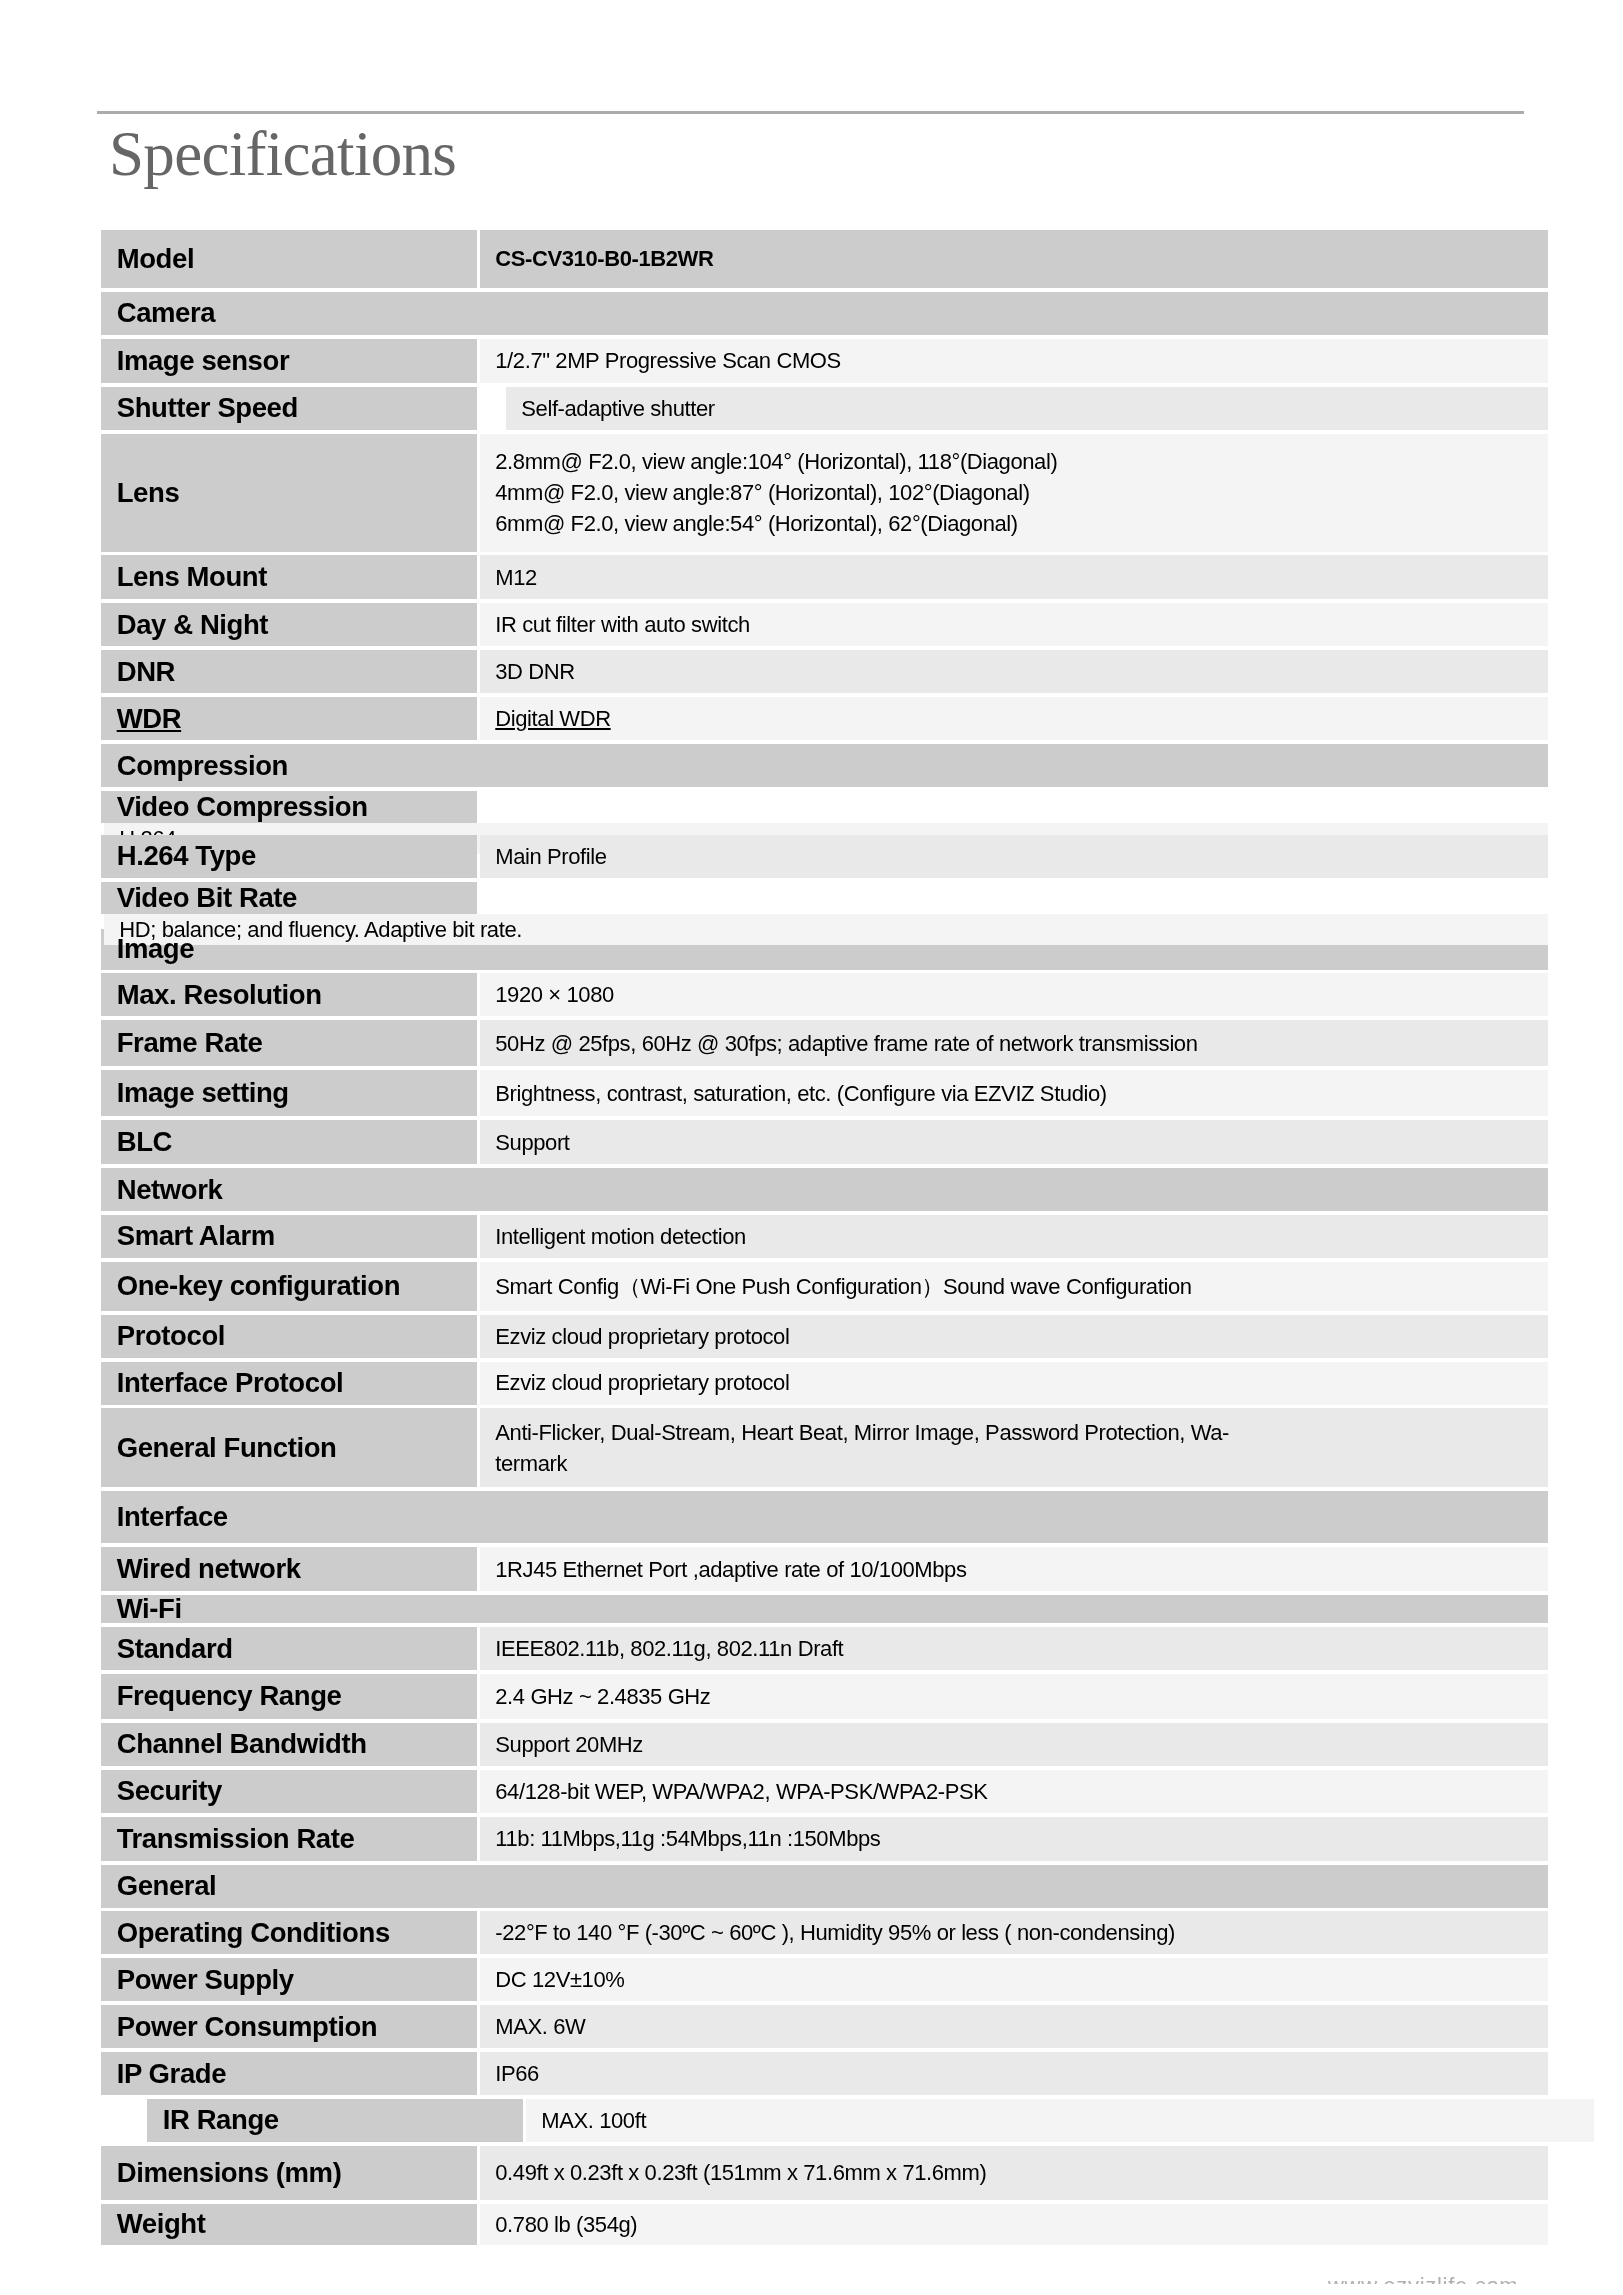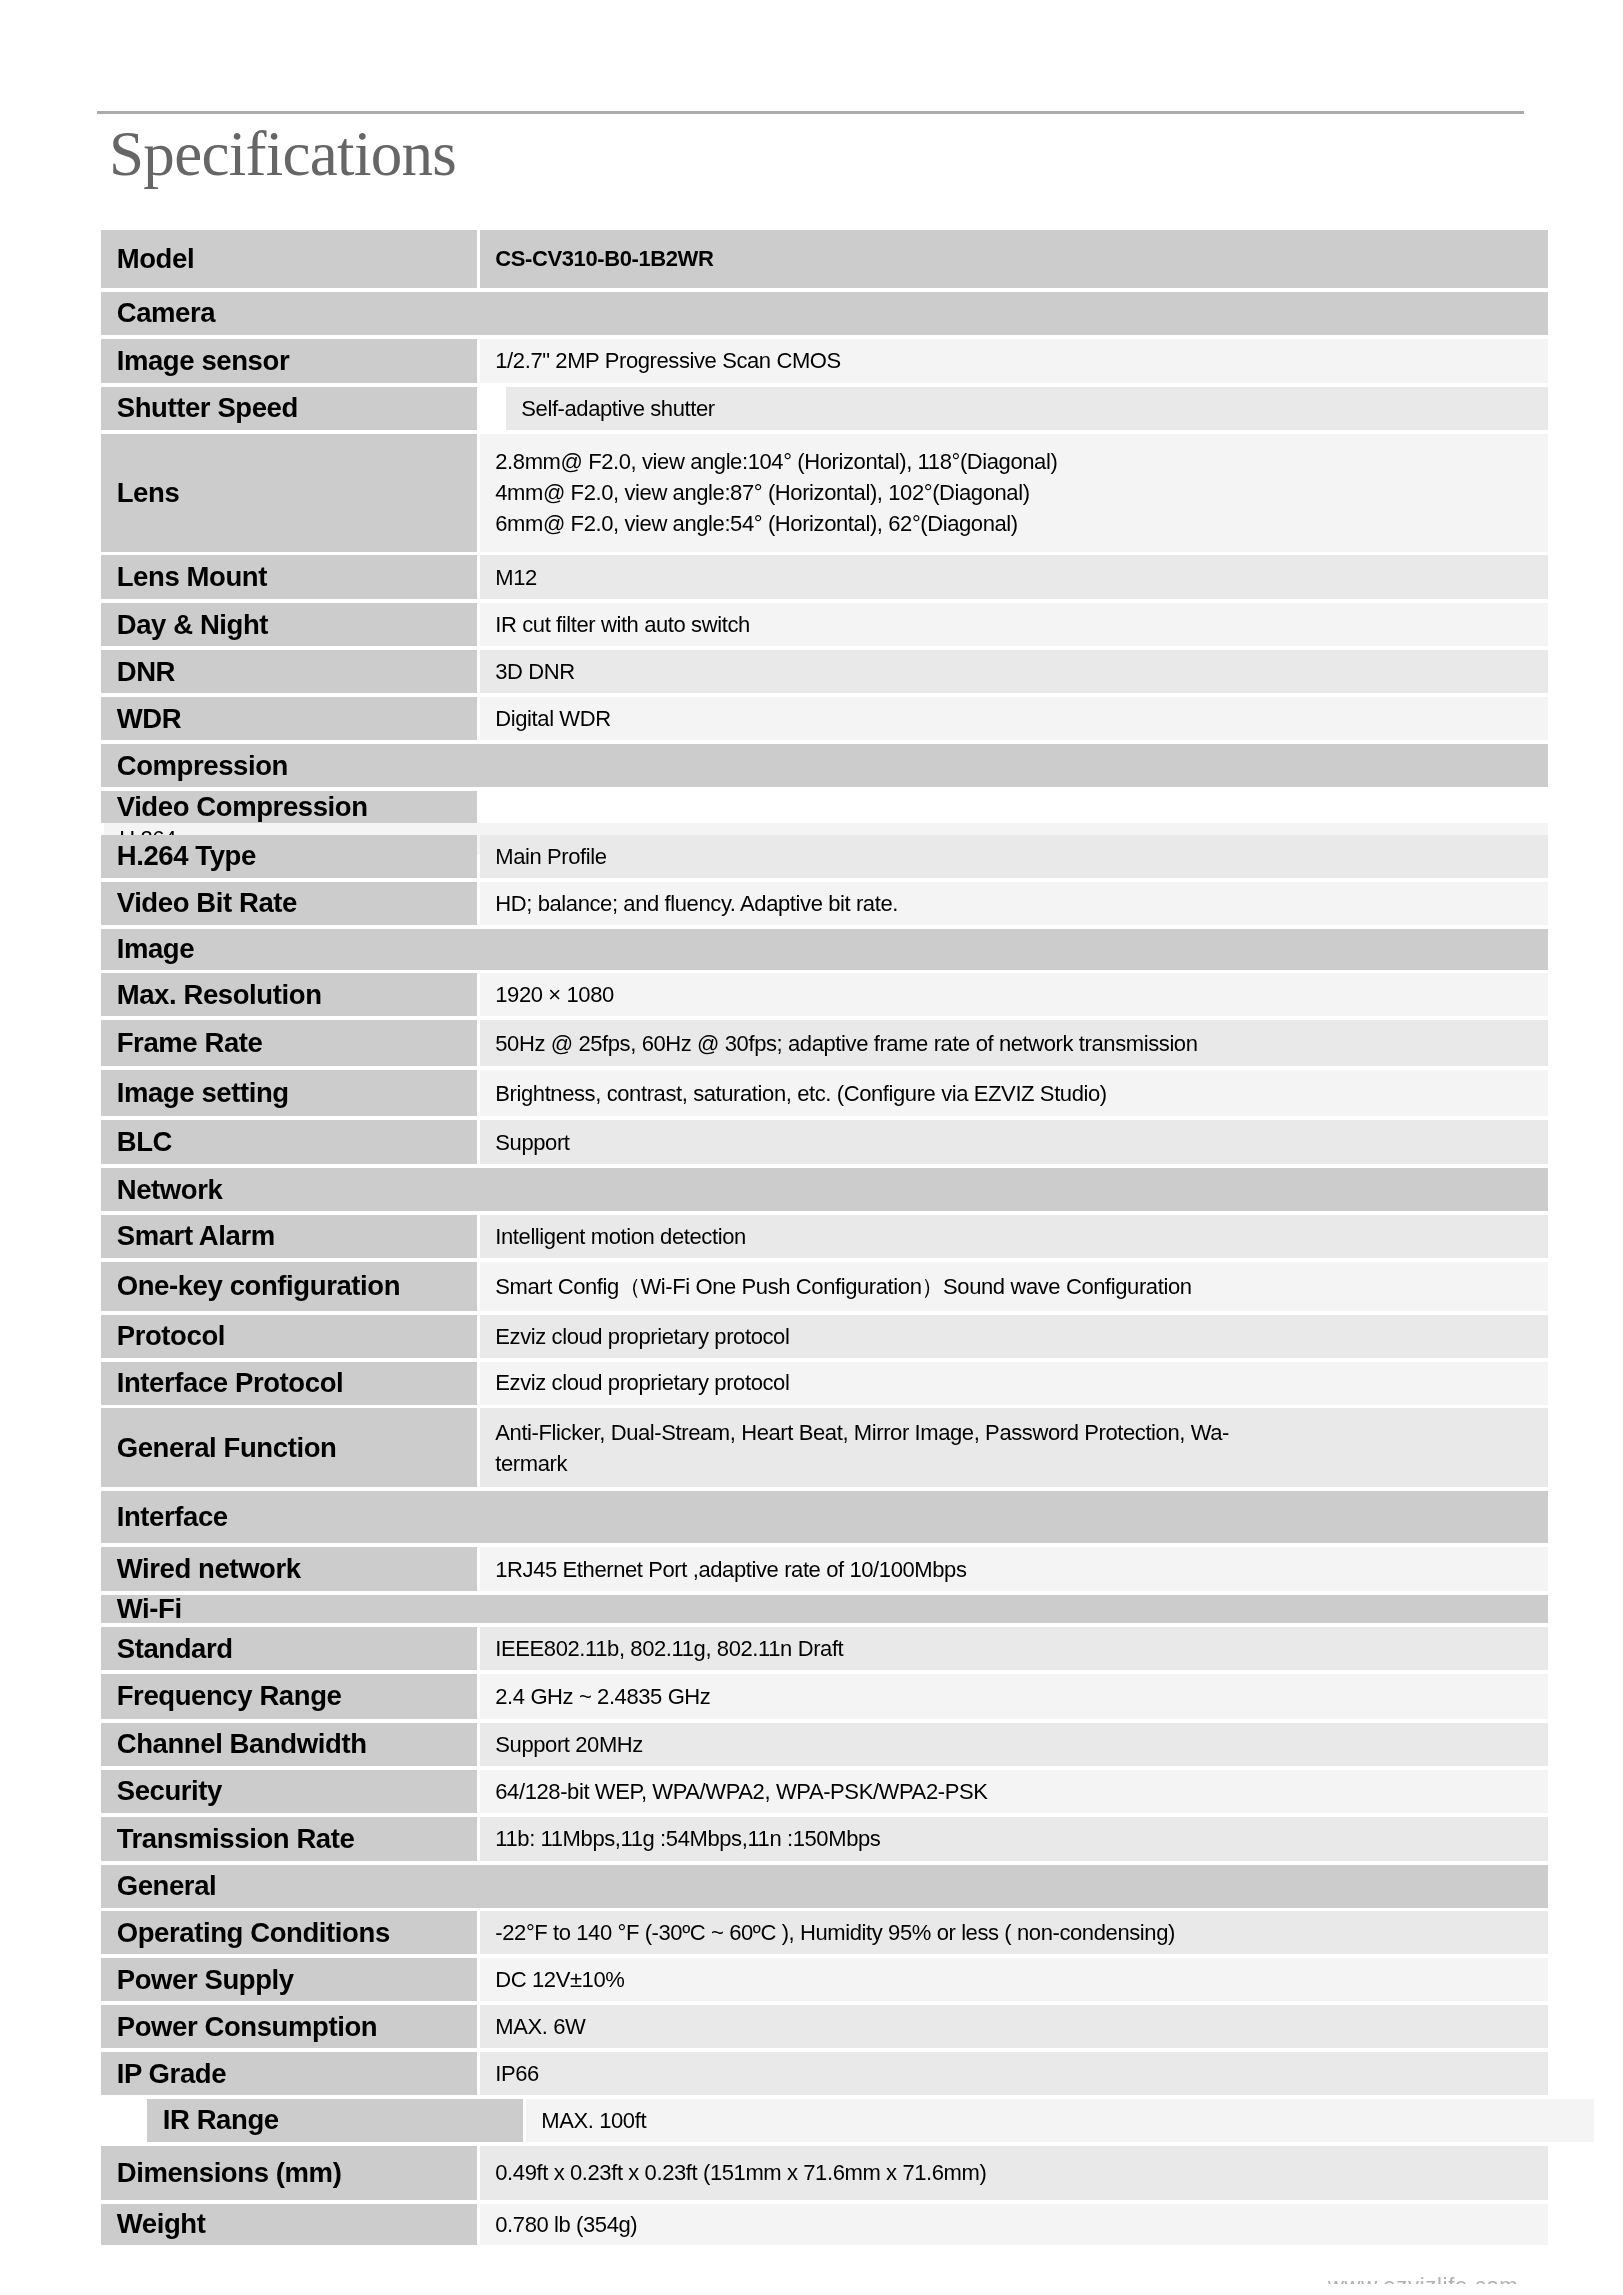--- a/index.html
+++ b/index.html
@@ -147,42 +147,42 @@
       <div class="cell-value v-light">
         <span>IR cut filter with auto switch</span>
       </div>
     </div>
     <div class="row" style="height: 43px;">
       <div class="cell-label">DNR</div>
       <div class="cell-value v-mid">
         <span>3D DNR</span>
       </div>
     </div>
-    <div class="row" style="height: 43px;">
+    <div class="row" style="height: 43px; text-decoration: underline;">
       <div class="cell-label">WDR</div>
       <div class="cell-value v-light">
         <span>Digital WDR</span>
       </div>
     </div>
     <div class="row section" style="height: 43px;">
       <div class="section-label">Compression</div>
     </div>
     <div class="row" style="height: 40px; flex-direction: column;">
       <div class="cell-label">Video Compression</div>
       <div class="cell-value v-light">
         <span>H.264</span>
       </div>
     </div>
     <div class="row" style="height: 43px;">
       <div class="cell-label">H.264 Type</div>
       <div class="cell-value v-mid">
         <span>Main Profile</span>
       </div>
     </div>
-    <div class="row" style="height: 43px;">
+    <div class="row" style="height: 43px; flex-direction: column;">
       <div class="cell-label">Video Bit Rate</div>
       <div class="cell-value v-light">
         <span>HD; balance; and fluency. Adaptive bit rate.</span>
       </div>
     </div>
     <div class="row section" style="height: 41px;">
       <div class="section-label">Image</div>
     </div>
     <div class="row" style="height: 43px;">
       <div class="cell-label">Max. Resolution</div>

